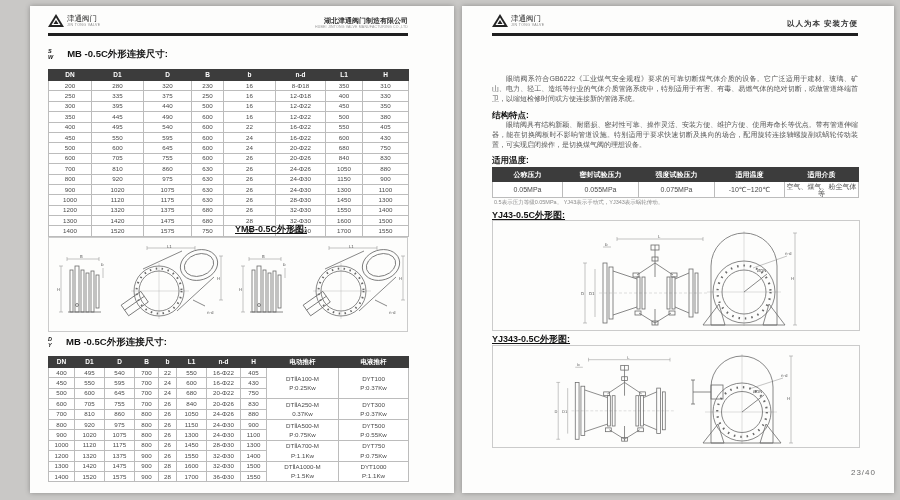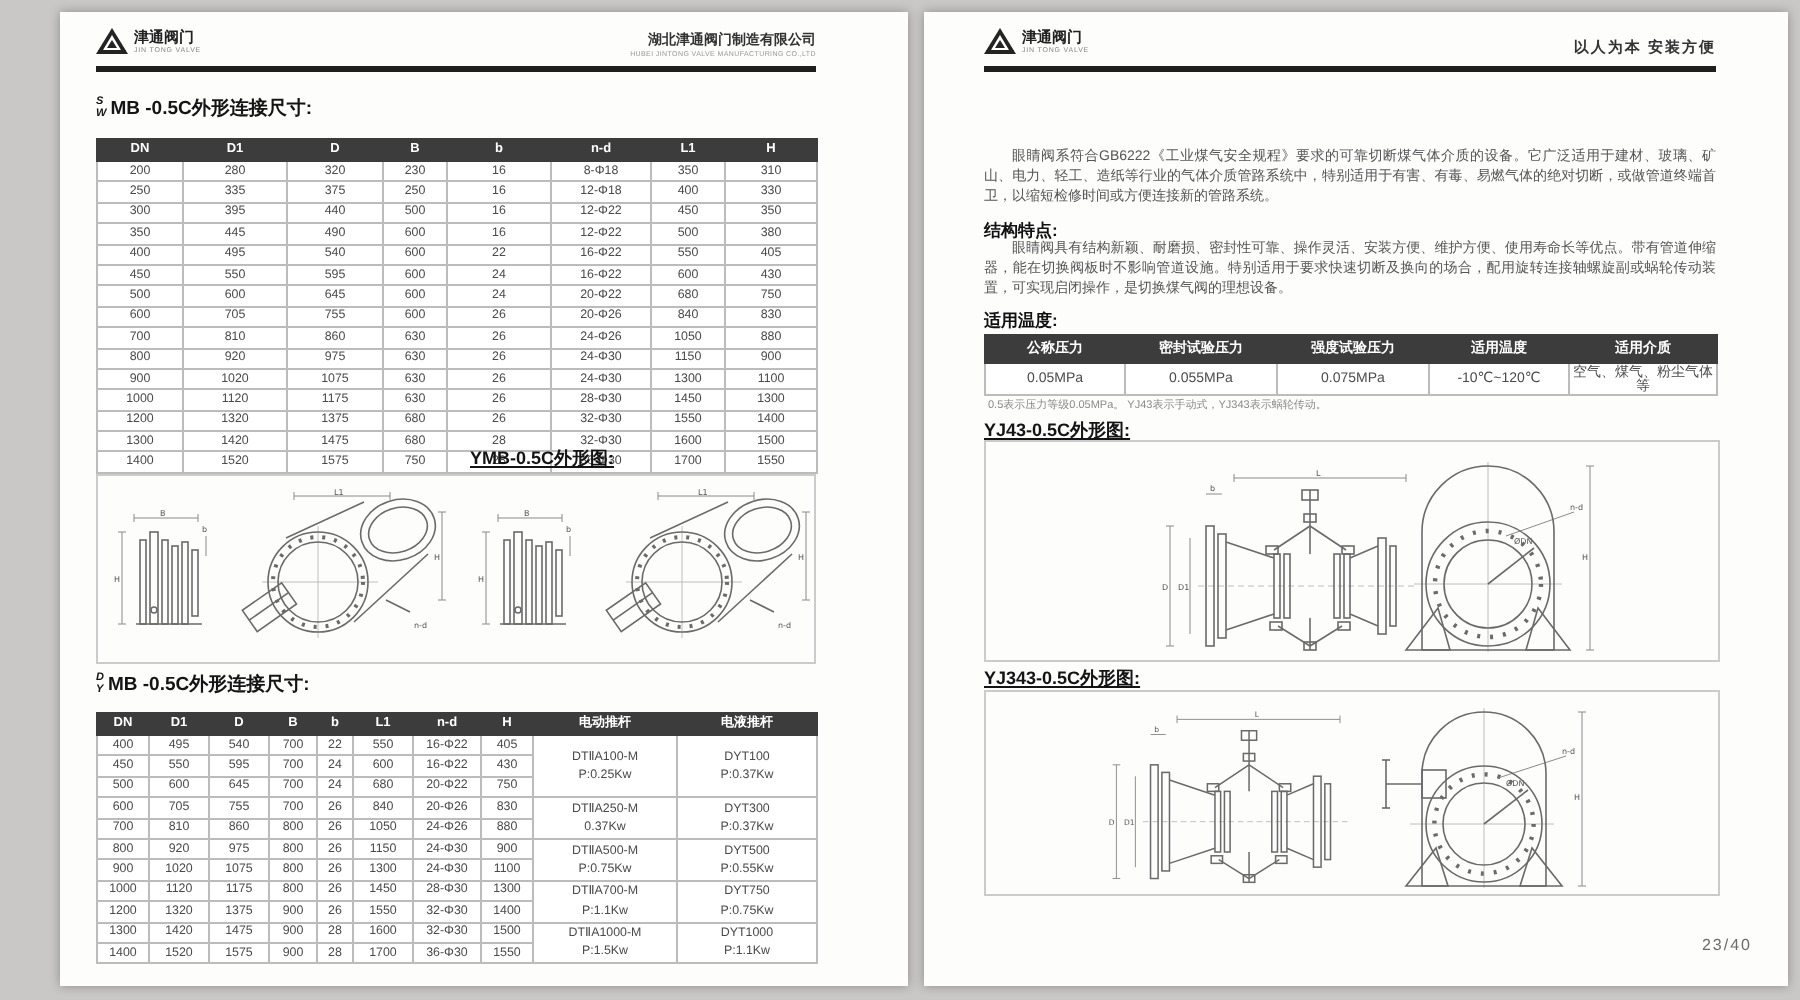--- a/index.html
+++ b/index.html
@@ -5,27 +5,27 @@
   html,body{margin:0;padding:0;}
   .stage{position:relative;width:900px;height:500px;background:#c9c8c6;overflow:hidden;
          font-family:"Liberation Sans","DejaVu Sans",sans-serif;}
   .page{position:absolute;top:6px;height:487px;background:#fdfdfc;box-shadow:0 0 5px rgba(0,0,0,.3);}
   #pageL{left:30px;width:424px;}
   #pageR{left:462px;width:432px;}
   .abs{position:absolute;}
   .hdr-rule{position:absolute;height:2.5px;background:#1f1f1f;}
   .logo{position:absolute;display:flex;align-items:center;gap:3px;}
   .logo-txt{display:flex;flex-direction:column;}
-  .logo-name{font-size:7.5px;font-weight:bold;color:#222;line-height:8px;}
+  .logo-name{font-size:7.5px;font-weight:normal;color:#222;line-height:8px;}
   .logo-sub{font-size:3.5px;color:#888;line-height:4px;letter-spacing:.4px;}
   .company{position:absolute;text-align:right;}
   .company-name{font-size:7px;font-weight:bold;color:#333;line-height:8px;}
   .company-sub{font-size:3.5px;color:#999;line-height:5px;letter-spacing:.2px;}
   .slogan{position:absolute;text-align:right;font-size:7.5px;font-weight:bold;color:#333;letter-spacing:1px;}
-  .sec-title{position:absolute;font-weight:bold;color:#141414;font-size:9.5px;display:flex;align-items:center;}
+  .sec-title{position:absolute;font-weight:bold;color:#141414;font-size:9.5px;display:flex;align-items:center;gap:12px;}
   .stk{display:inline-flex;flex-direction:column;font-size:5.5px;line-height:5.5px;margin-right:2px;}
   .draw-title{position:absolute;font-weight:bold;color:#141414;font-size:9px;text-decoration:underline;}
   table{border-collapse:collapse;position:absolute;table-layout:fixed;background:#fff;}
   th{background:#3c3c3c;color:#fff;font-size:6.5px;font-weight:bold;height:10px;padding:0;
      border:0.5px solid #3c3c3c;line-height:1;}
   td{font-size:6.2px;color:#4a4a4a;text-align:center;height:9.4px;padding:0;
      border:0.5px solid #bcbcbc;line-height:1;}
   td.act{font-size:6.2px;color:#4a4a4a;}
   td.act div{line-height:1.5;}
   .params th{font-size:7px;height:13px;}

